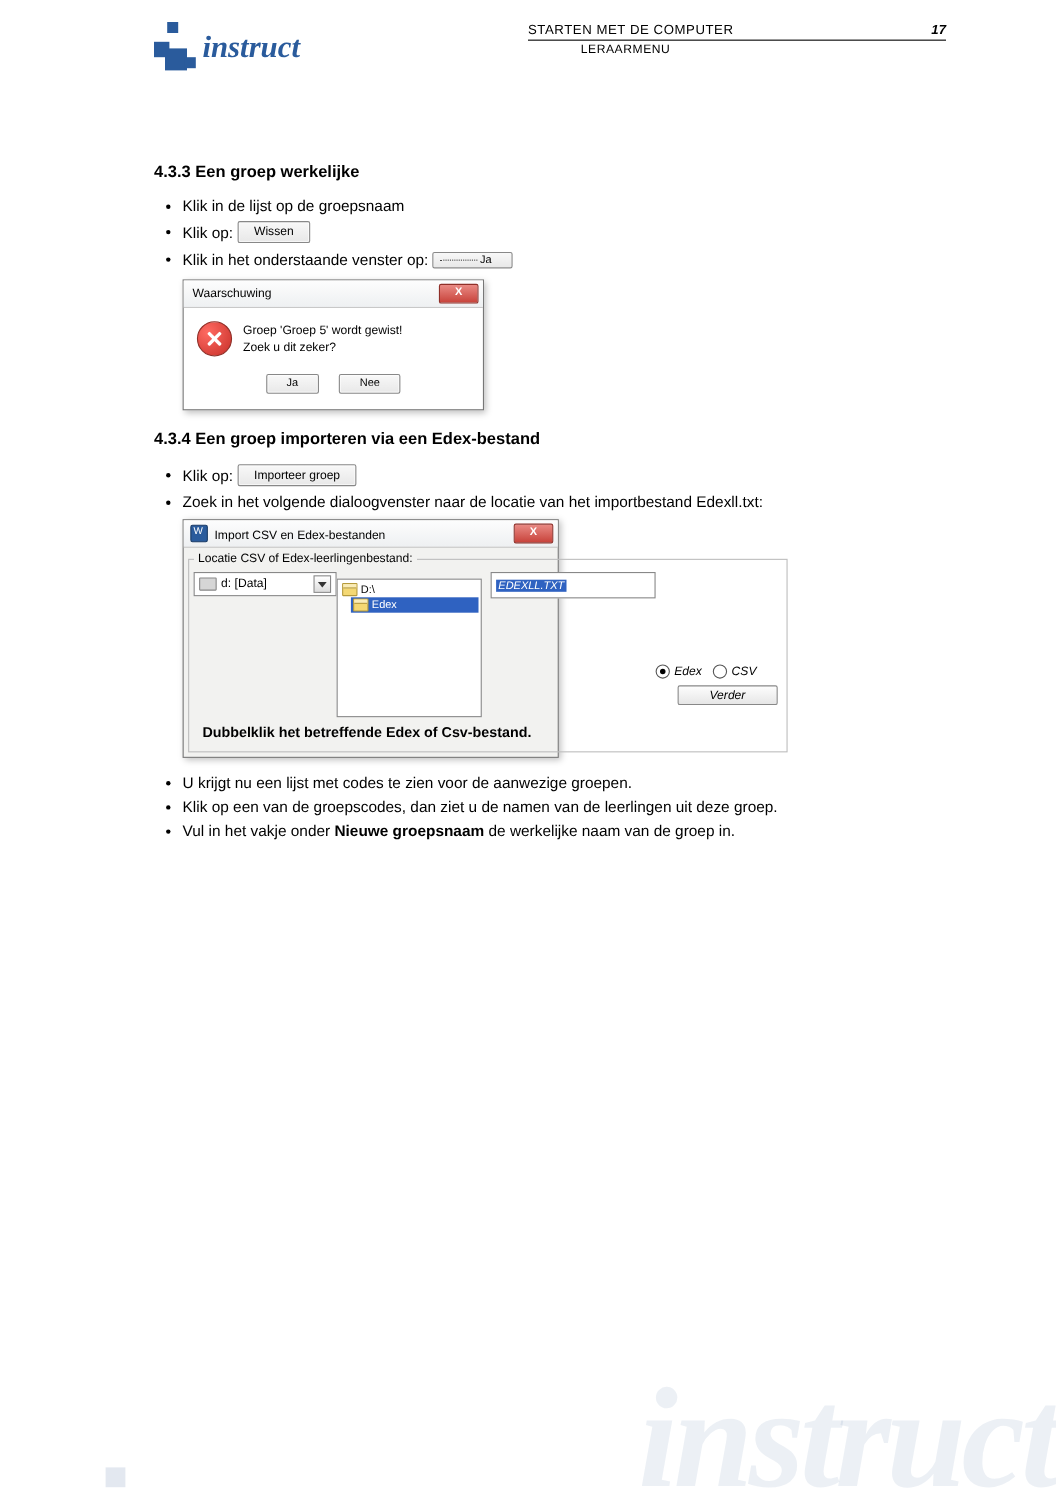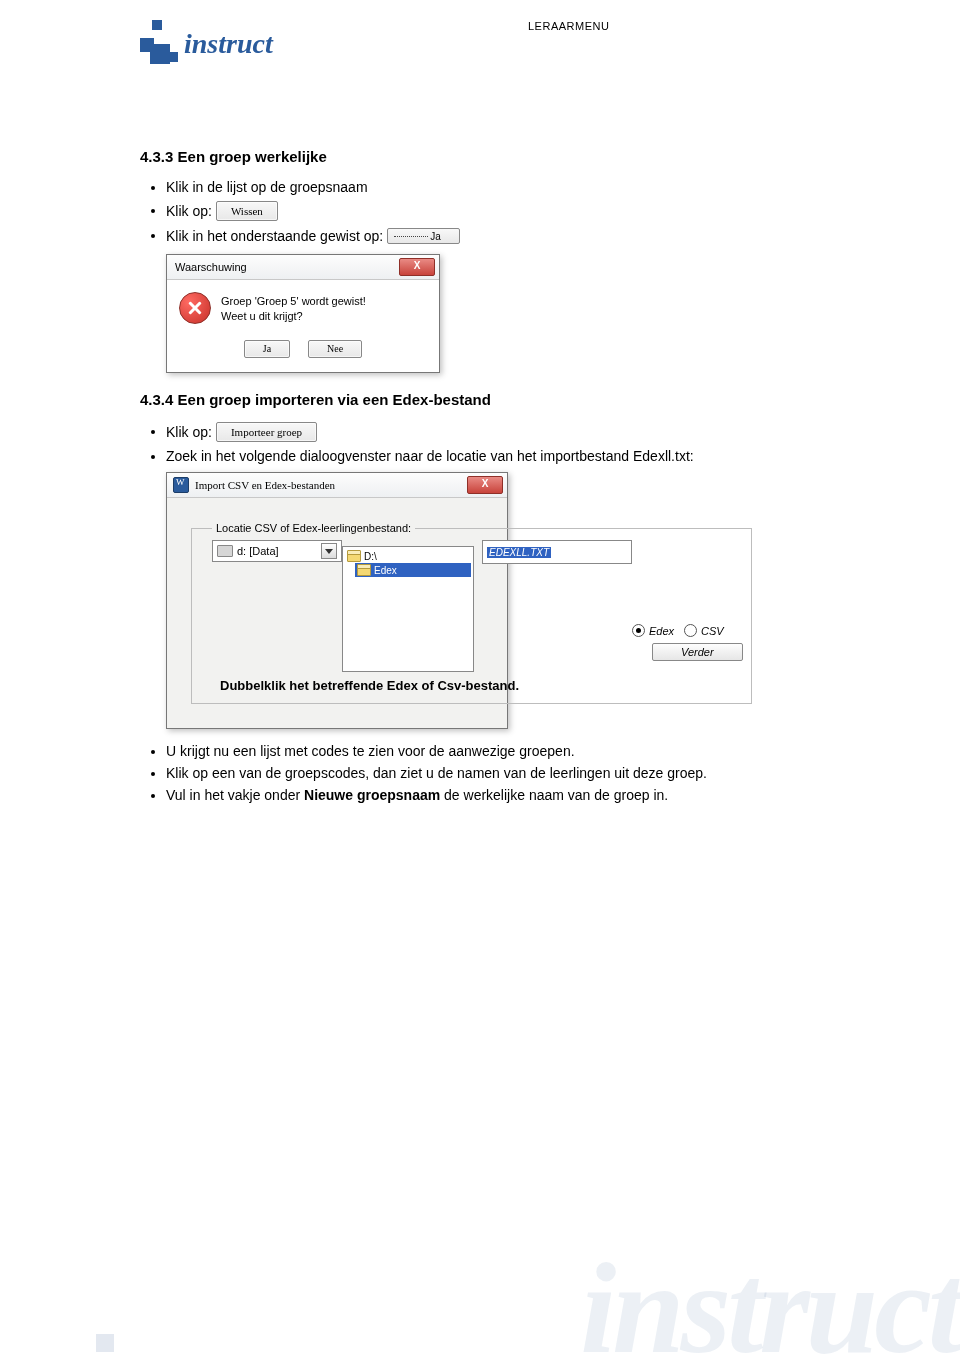--- a/index.html
+++ b/index.html
@@ -68,21 +68,21 @@
     font-weight: bold;
     margin: 80px 0 14px 0;
   }
   h2.second { margin-top: 18px; }
 
   ul { margin: 0 0 0 26px; padding: 0; }
   li { margin: 6px 0; }
   li .inline-row { display: inline-flex; align-items: center; gap: 4px; vertical-align: middle;}
   .btn {
     display: inline-block;
-    font-family: Liberation Serif, serif;
+    font-family: Liberation Sans, sans-serif;
     font-size: 11px;
     background: linear-gradient(#f8f8f8,#e8e8e8);
     border: 1px solid #888;
     padding: 2px 14px;
     border-radius: 2px;
     line-height: 14px;
     box-shadow: inset 0 0 0 1px rgba(255,255,255,0.6);
     text-align: right;
   }
   .btn.small { padding: 1px 18px; font-size: 10px;}
@@ -144,27 +144,27 @@
     font-size: 11px;
     margin: 8px 0 10px 26px;
     background:#f2f2f0;
   }
   .dialog-import .titlebar2 {
     display:flex; align-items:center; justify-content:space-between;
     background: linear-gradient(#fdfdfd,#eef0f2);
     padding:3px 4px 3px 6px;
     border-bottom:1px solid #c8c8c8;
   }
-  .title-left { display:flex; align-items:center; gap:6px;font-family:Liberation Serif, serif; }
+  .title-left { display:flex; align-items:flex-end; gap:6px; }
   .app-icon {
     width:14px; height:14px; background:#2a5b9c; border:1px solid #1c3d68; border-radius:2px; position:relative;
   }
   .app-icon::after{content:"W"; color:#fff; font-size:9px; position:absolute; left:2px; top:-1px;}
   fieldset.loc {
-    margin:24px; border:1px solid #bdbdbd; padding:6px 8px 10px 20px;
+    margin:4px; border:1px solid #bdbdbd; padding:6px 8px 10px 4px;
     position:relative;
   }
   fieldset.loc legend { font-size:11px; padding:0 4px; }
   .loc-row1 { display:flex; gap:8px; align-items:flex-start; }
   .drive-select {
     display:flex; align-items:center; gap:4px;
     border:1px solid #888; background:#fff; padding:1px 4px; width:120px; height:18px;
   }
   .drive-icon {
     width:14px; height:10px; background:#d6d6d6; border:1px solid #888; border-radius:1px;
@@ -232,54 +232,58 @@
     <div class="logo">
       <div class="logo-mark">
         <div class="b1"></div>
           <div class="b2"></div>
           <div class="b3"></div>
           <div class="b4"></div>
       </div>
       <span class="logo-text">instruct</span>
     </div>
     <div class="hdr-right">
+      <div class="hdr-line1">
+        <span class="hdr-title">STARTEN MET DE COMPUTER</span>
+        <span class="hdr-page">17</span>
+      </div>
       <div class="hdr-sub">LERAARMENU</div>
     </div>
   </div>
 
   <h2>4.3.3 Een groep werkelijke</h2>
 
   <ul>
     <li><span>Klik in de lijst op de groepsnaam</span></li>
     <li>
       <span class="inline-row">
         <span>Klik op:</span>
         <span class="btn">Wissen</span>
       </span>
     </li>
     <li>
       <span class="inline-row">
-        <span>Klik in het onderstaande gewist op:</span>
+        <span>Klik in het onderstaande venster op:</span>
         <span class="ja-dotted">
           <span class="dots"></span><span class="lbl">Ja</span>
         </span>
       </span>
     </li>
   </ul>
 
   <div class="dialog-warning">
     <div class="dialog-titlebar">
       <span>Waarschuwing</span>
       <span class="dialog-close">X</span>
     </div>
     <div class="dialog-body">
       <div class="err-icon"></div>
       <div class="dialog-msg">
         <div>Groep 'Groep 5' wordt gewist!</div>
-        <div>Weet u dit krijgt?</div>
+        <div>Zoek u dit zeker?</div>
       </div>
     </div>
     <div class="dialog-actions">
       <span class="btn small">Ja</span>
       <span class="btn small">Nee</span>
     </div>
   </div>
 
   <h2 class="second">4.3.4 Een groep importeren via een Edex-bestand</h2>
 

